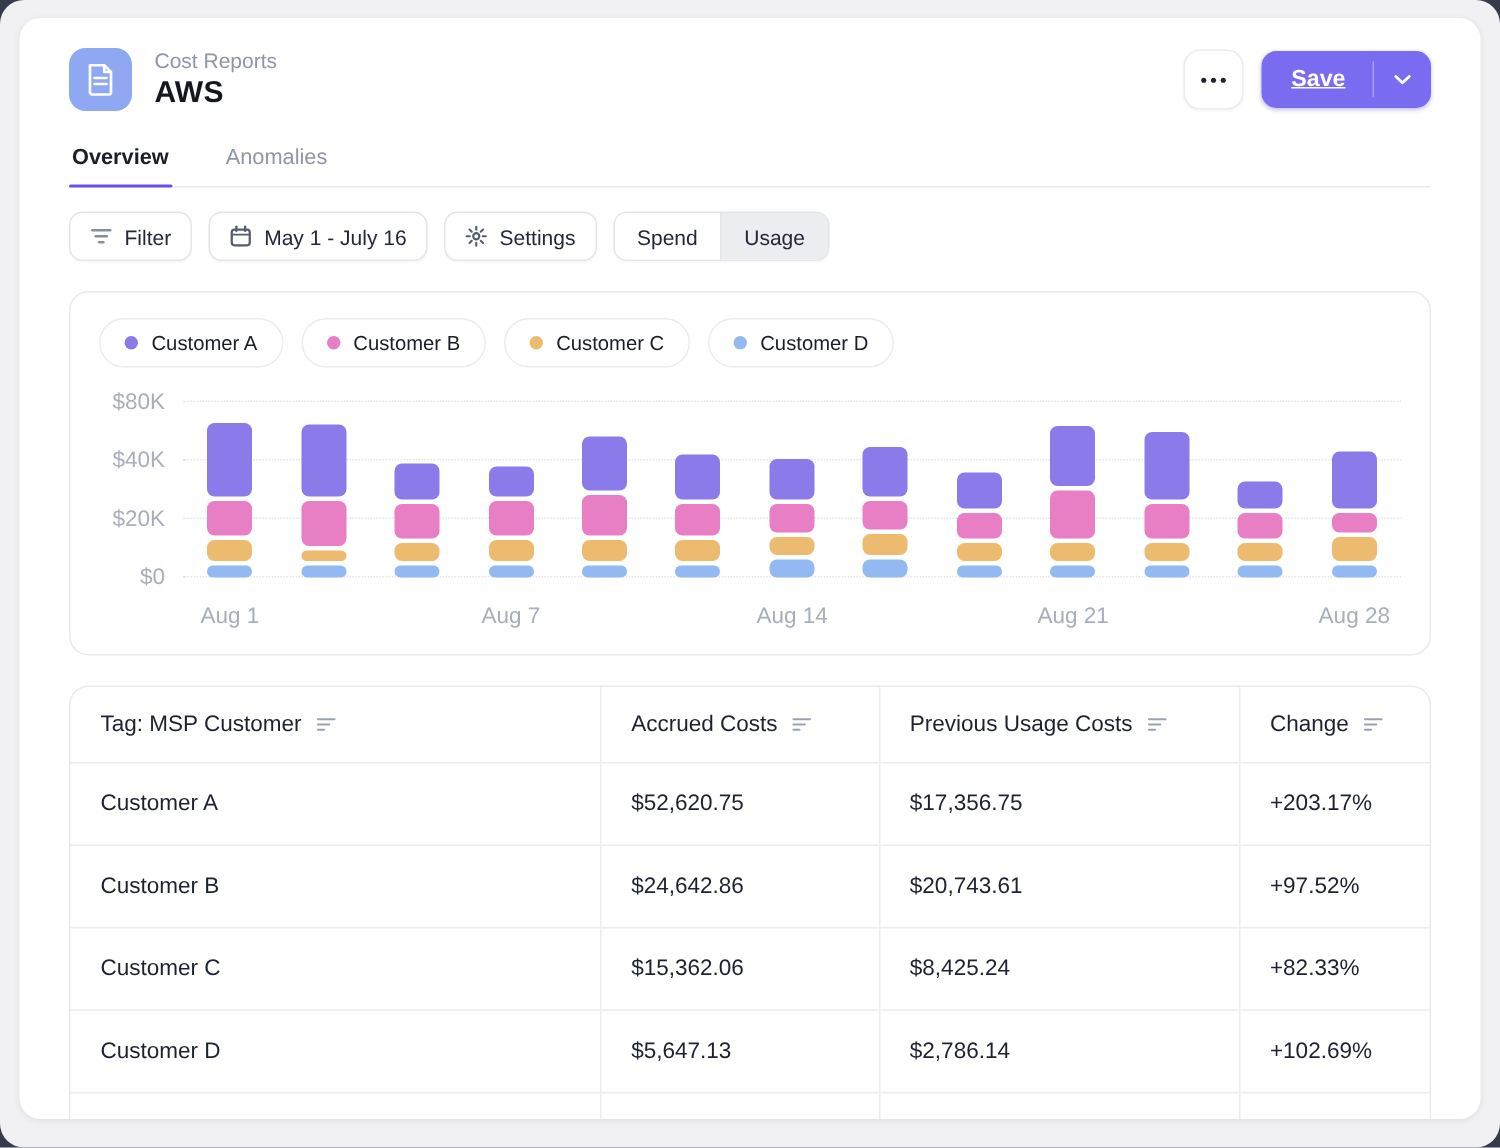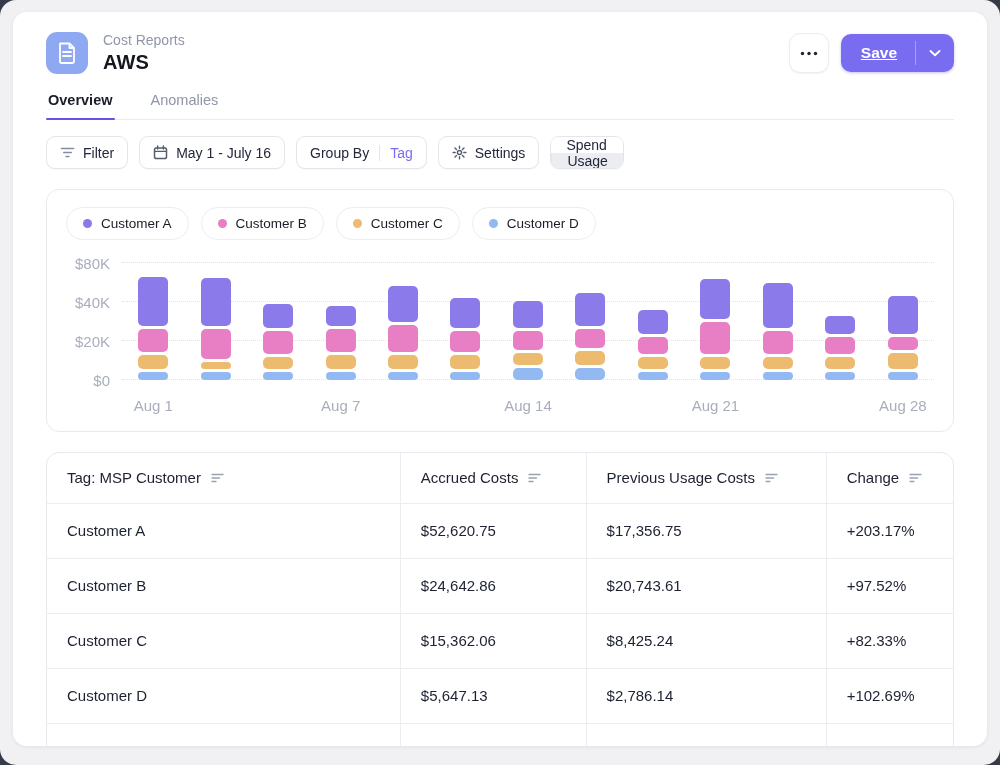--- a/index.html
+++ b/index.html
@@ -18,33 +18,33 @@
   .hdr-actions { display:flex; align-items:center; gap:12px; }
   .more-btn { width:40px; height:40px; background:#fff; border:1px solid #ececf1; border-radius:11px;
               box-shadow:0 1px 2px rgba(20,24,40,.05); display:flex; align-items:center; justify-content:center; cursor:pointer; }
   .save-btn { display:flex; align-items:stretch; background:#7a6cf0; border-radius:10px; color:#fff; overflow:hidden; cursor:pointer;
               box-shadow:0 1px 3px rgba(90,70,220,.35); }
   .save-main { padding:10px 18px 10px 20px; font-size:15.5px; font-weight:bold;text-decoration:underline; }
   .save-divider { width:1px; background:rgba(255,255,255,.35); margin:7px 0; }
   .save-caret { display:flex; align-items:center; justify-content:center; padding:0 13px; }
 
   
-  .tabs { display:flex; gap:34px; margin-top:10px; border-bottom:1px solid #eaebef;align-items:flex-end; }
+  .tabs { display:flex; gap:34px; margin-top:15px; border-bottom:1px solid #eaebef;align-items:flex-end; }
   .tab { font-size:14.5px; padding:8px 2px 11px; color:#8f96a7; cursor:pointer; position:relative; }
   .tab.active { color:#1b1e28; font-weight:bold; }
   .tab.active::after { content:""; position:absolute; left:0; right:0; bottom:-1px; height:2.5px; background:#6d4ee6; border-radius:2px; }
 
   
   .toolbar { display:flex; align-items:flex-start; gap:11px; margin-top:16px; }
   .tbtn { display:flex; align-items:center; gap:8px; height:33px; padding:0 13px; background:#fff; border:1px solid #e4e5eb;
           border-radius:9px; font-size:14px; color:#23273a; cursor:pointer; box-shadow:0 1px 1px rgba(20,24,40,.03); }
   .tbtn .vdiv { width:1px; height:16px; background:#e4e5eb; margin:0 2px; }
   .tbtn .accent { color:#7a6cf0; }
   .seg { display:flex; height:33px; border:1px solid #e4e5eb; border-radius:9px; overflow:hidden;
-         box-shadow:0 1px 1px rgba(20,24,40,.03);flex-direction:column; }
+         box-shadow:0 1px 1px rgba(20,24,40,.03); }
   .seg-item { display:flex; align-items:center; padding:0 15px; font-size:14px; color:#23273a; cursor:pointer; background:#ecedf1; }
   .seg-item.active { background:#ffffff; }
   .seg-item + .seg-item { border-left:1px solid #e4e5eb; }
 
   
   .chart-panel { margin-top:20px; border:1px solid #e9eaef; border-radius:13px; padding:17px 19px 12px; }
   .legend { display:flex; gap:12px; }
   .legend-pill { display:flex; align-items:center; gap:9px; border:1px solid #ebecf0; border-radius:999px;
                  padding:8px 16px; font-size:13.5px; color:#1b1e28; cursor:pointer; background:#fff; }
   .legend-dot { width:9px; height:9px; border-radius:50%; }
@@ -124,25 +124,20 @@
         <span>Filter</span>
       </div>
       <div class="tbtn">
         <svg width="15" height="15" viewBox="0 0 15 15">
           <rect x="1.5" y="3" width="12" height="10.5" rx="1.8" fill="none" stroke="#555c6e" stroke-width="1.5"></rect>
           <line x1="4.6" y1="1" x2="4.6" y2="4" stroke="#555c6e" stroke-width="1.5" stroke-linecap="round"></line>
           <line x1="10.4" y1="1" x2="10.4" y2="4" stroke="#555c6e" stroke-width="1.5" stroke-linecap="round"></line>
           <line x1="1.5" y1="6.4" x2="13.5" y2="6.4" stroke="#555c6e" stroke-width="1.3"></line>
         </svg>
         <span>May 1 - July 16</span>
-      </div>
-      <div class="tbtn">
-        <span>Group By</span>
-        <span class="vdiv"></span>
-        <span class="accent">Tag</span>
       </div>
       <div class="tbtn">
         <svg width="15" height="15" viewBox="0 0 16 16">
           <circle cx="8" cy="8" r="2.2" fill="none" stroke="#555c6e" stroke-width="1.5"></circle>
           <path d="M8 1.2 V3.4 M8 12.6 V14.8 M1.2 8 H3.4 M12.6 8 H14.8 M3.2 3.2 L4.8 4.8 M11.2 11.2 L12.8 12.8 M12.8 3.2 L11.2 4.8 M4.8 11.2 L3.2 12.8" stroke="#555c6e" stroke-width="1.5" stroke-linecap="round"></path>
         </svg>
         <span>Settings</span>
       </div>
       <div class="seg" id="segToggle">
           <div class="seg-item active">Spend</div>

